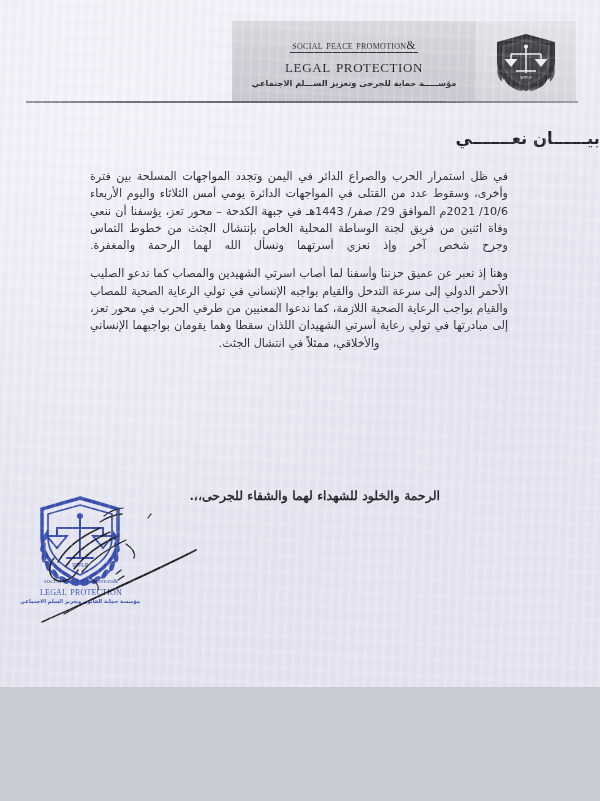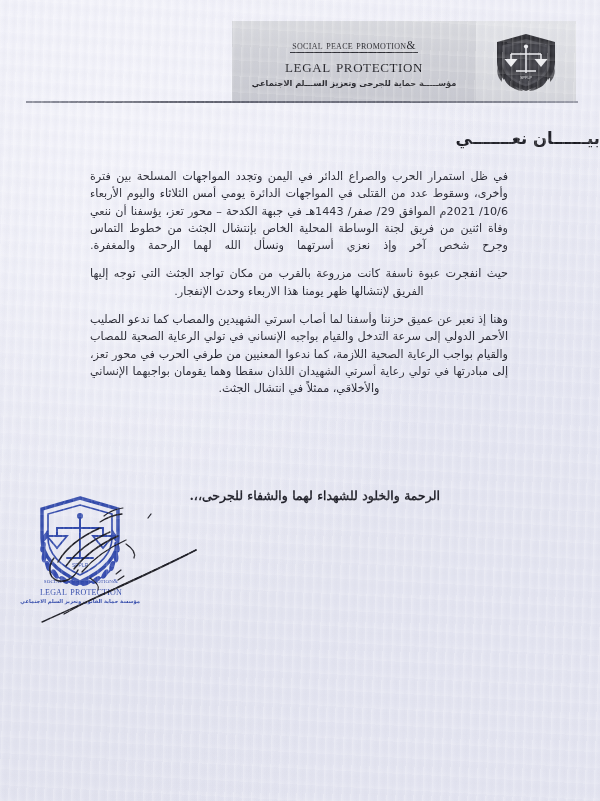--- a/index.html
+++ b/index.html
@@ -6,21 +6,21 @@
     margin: 0;
     padding: 0;
     background: #c9cbd4;
   }
   body {
     font-family: "DejaVu Sans", sans-serif;
   }
   .page {
     position: relative;
     width: 600px;
-    height: 801px;
+    height: 687px;
     overflow: hidden;
     background: #e9eaf3;
     background-image:
       radial-gradient(ellipse at 20% 15%, #f3f3fa 0%, rgba(243,243,250,0) 55%),
       radial-gradient(ellipse at 85% 80%, #e4e5f1 0%, rgba(228,229,241,0) 60%),
       linear-gradient(175deg, #f0f0f8 0%, #e6e7f2 45%, #e2e3ef 100%);
   }
   .grain {
     position: absolute;
     inset: 0;
@@ -245,21 +245,20 @@
         <text x="37" y="47.5" font-size="3.6" fill="#e8e8ea" text-anchor="middle" font-family="Liberation Sans, sans-serif">SPPLP</text>
       </svg>
     </div>
   </div>
   <div class="hrule"></div>
 
   <div class="doc-title">بيــــــان نعـــــــي</div>
 
   <div class="content">
     <p>في ظل استمرار الحرب والصراع الدائر في اليمن وتجدد المواجهات المسلحة بين فترة وأخرى، وسقوط عدد من القتلى في المواجهات الدائرة يومي أمس الثلاثاء واليوم الأربعاء 10/6/ 2021م الموافق 29/ صفر/ 1443هـ في جبهة الكدحة – محور تعز، يؤسفنا أن ننعي وفاة اثنين من فريق لجنة الوساطة المحلية الخاص بإنتشال الجثث من خطوط التماس وجرح شخص آخر وإذ نعزي أسرتهما ونسأل الله لهما الرحمة والمغفرة.</p>
-    <p class="lastloose">حيث انفجرت عبوة ناسفة كانت مزروعة بالقرب من مكان تواجد الجثث التي توجه إليها الفريق لإنتشالها ظهر يومنا هذا الاربعاء وحدث الإنفجار.</p>
     <p class="p3">وهنا إذ نعبر عن عميق حزننا وأسفنا لما أصاب اسرتي الشهيدين والمصاب كما ندعو الصليب الأحمر الدولي إلى سرعة التدخل والقيام بواجبه الإنساني في تولي الرعاية الصحية للمصاب والقيام بواجب الرعاية الصحية اللازمة، كما ندعوا المعنيين من طرفي الحرب في محور تعز، إلى مبادرتها في تولي رعاية أسرتي الشهيدان اللذان سقطا وهما يقومان بواجبهما الإنساني والأخلاقي، ممثلاً في انتشال الجثث.</p>
   </div>
 
   <div class="closing">الرحمة والخلود للشهداء لهما والشفاء للجرحى،،.</div>
 
   <div class="seal">
     <svg width="112" height="100" viewBox="0 0 112 100">
 
       <g stroke="#2f46ad" stroke-width="1.6" fill="none">
         <path d="M24 38 C16 50 17 68 27 80"></path>

